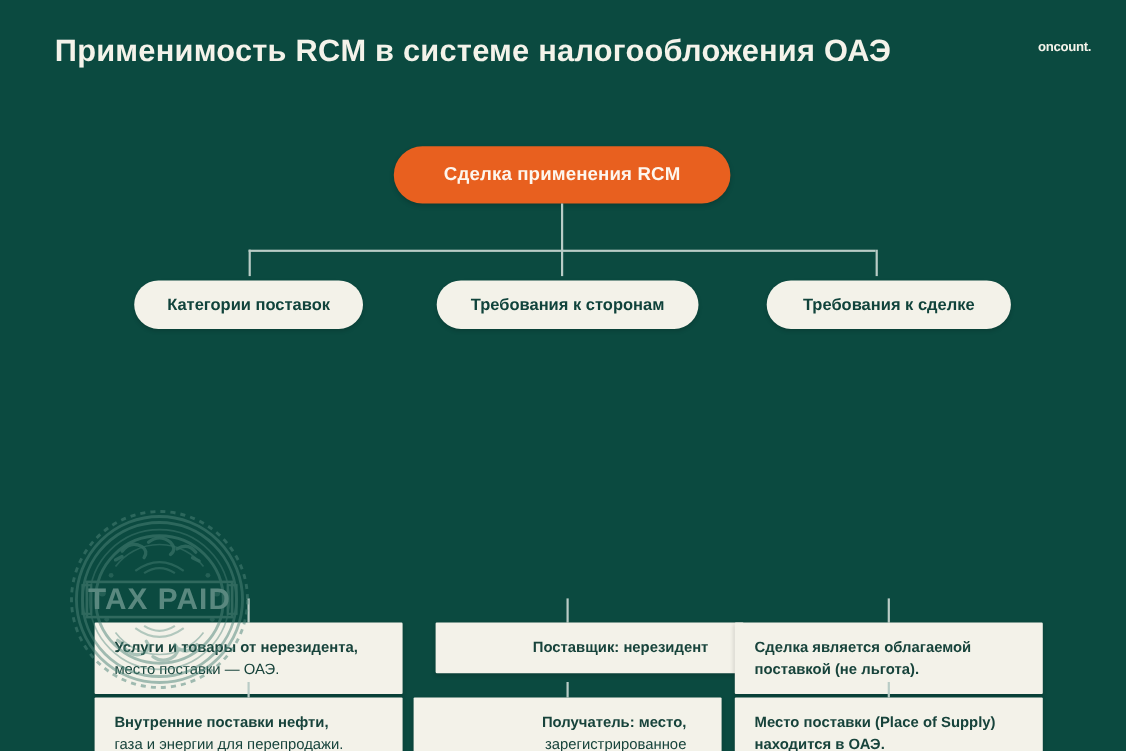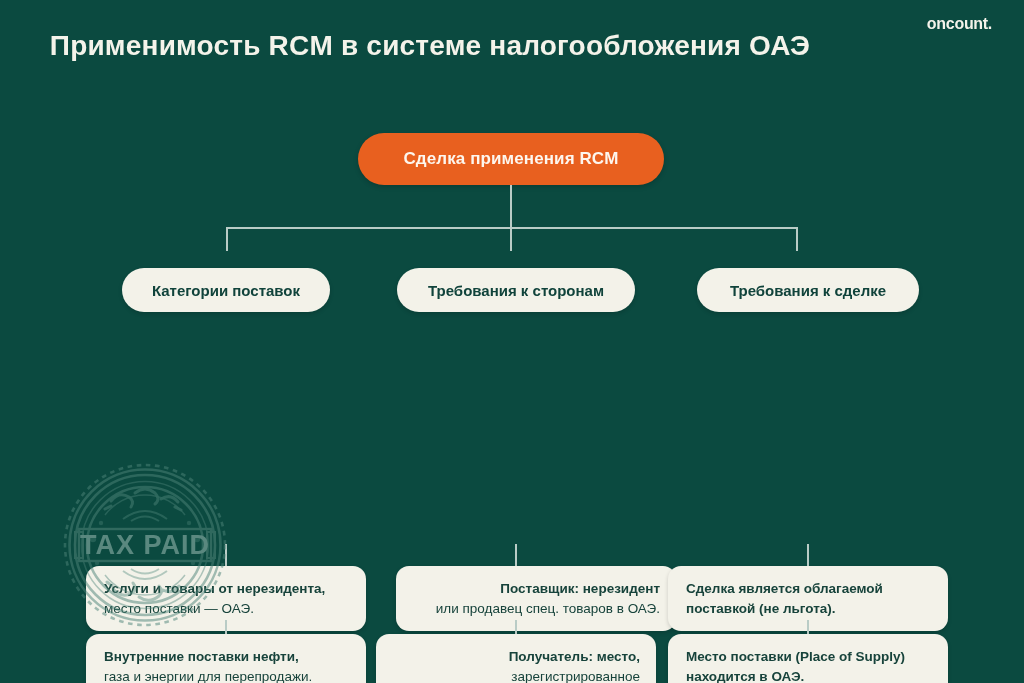--- a/index.html
+++ b/index.html
@@ -26,23 +26,23 @@
     text-align: center;
     color: #f4f3ea;
     font-size: 28px;
     font-weight: 700;
     letter-spacing: 0.2px;
     white-space: nowrap;
   }
   #brand-logo {
     position: absolute;
     right: 32px;
-    top: 15px;
+    top: 35px;
     color: #f4f3ea;
-    font-size: 16px;
+    font-size: 12px;
     font-weight: 700;
     letter-spacing: -0.3px;
   }
 
   
   #root-node {
     position: absolute;
     left: 358px;
     top: 133px;
     width: 306px;
@@ -74,21 +74,21 @@
     position: absolute;
     top: 250px;
     width: 280px;
   }
   #column-1 { left: 86px; }
   #column-2 { left: 376px; text-align: right; }
   #column-3 { left: 668px; }
 
   .col-header {
     height: 44px;
-    margin: 18px auto;
+    margin: 5px auto;
     border-radius: 22px;
     background: #f3f2e9;
     display: flex;
     align-items: center;
     justify-content: center;
     box-shadow: 0 2px 4px rgba(0,0,0,0.16);
   }
   #column-1 .col-header { width: 208px; }
   #column-2 .col-header { width: 238px; }
   #column-3 .col-header { width: 222px; }
@@ -96,23 +96,23 @@
   .col-header .header-label {
     color: #10433b;
     font-size: 15px;
     font-weight: 700;
   }
 
   .card {
     position: relative;
     width: 100%;
     box-sizing: border-box;
-    border-radius: 13px;
+    border-radius: 1px;
     background: #f3f2e9;
-    padding: 13px 16px 13px 18px;
+    padding: 13px 32px 13px 18px;
     box-shadow: 0 2px 4px rgba(0,0,0,0.16);
   }
   .card-line {
     color: #17433b;
     font-size: 13.5px;
     line-height: 1.45;
     white-space: nowrap;
   }
   .card-line.bold { font-weight: 700; }
   .card-line.thin { font-weight: 400; }
@@ -179,21 +179,20 @@
     </div>
   </div>
 
   <div class="column" id="column-2">
     <div class="col-header">
       <span class="header-label">Требования к сторонам</span>
     </div>
     <div class="stem" id="stem-2a"></div>
     <div class="card" style="position:absolute; top:316px;margin-left:20px;">
       <div class="card-line bold">Поставщик: нерезидент</div>
-      <div class="card-line thin">или продавец спец. товаров в ОАЭ.</div>
     </div>
     <div class="stem" id="stem-2b"></div>
     <div class="card" style="position:absolute; top:384px;">
       <div class="card-line bold">Получатель: место,</div>
       <div class="card-line thin">зарегистрированное</div>
 
     </div>
   </div>
 
   <div class="column" id="column-3">

